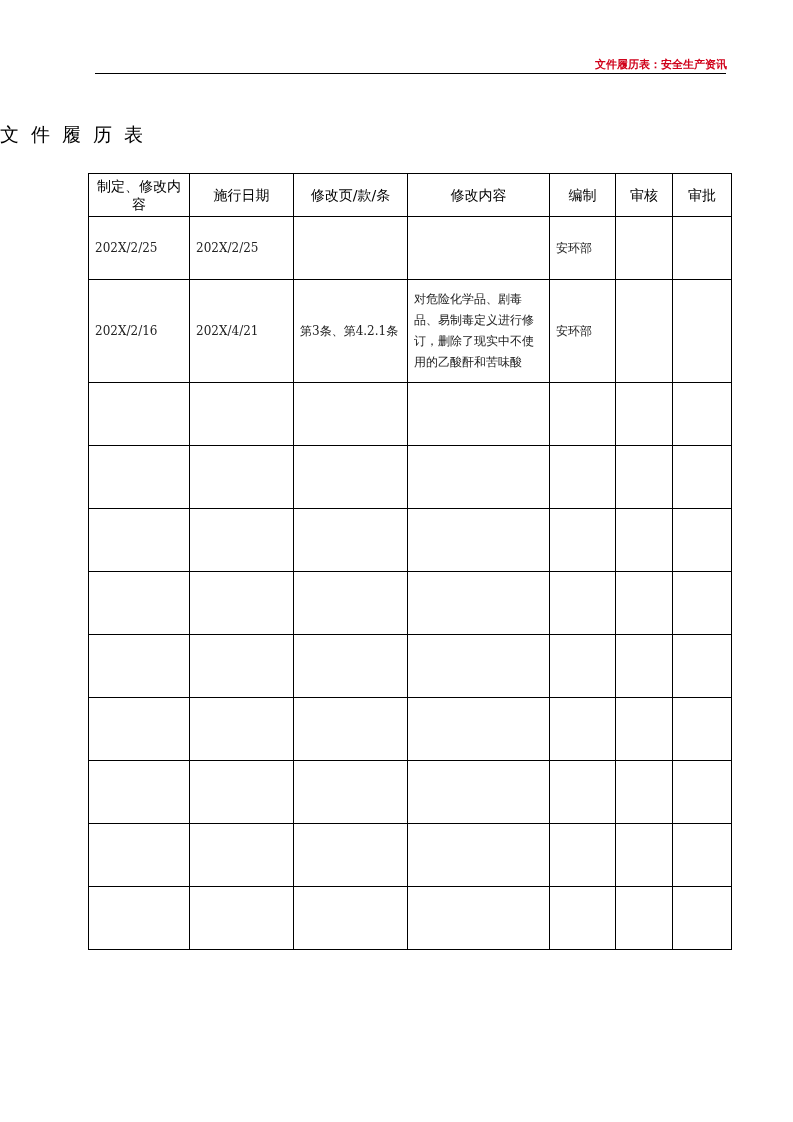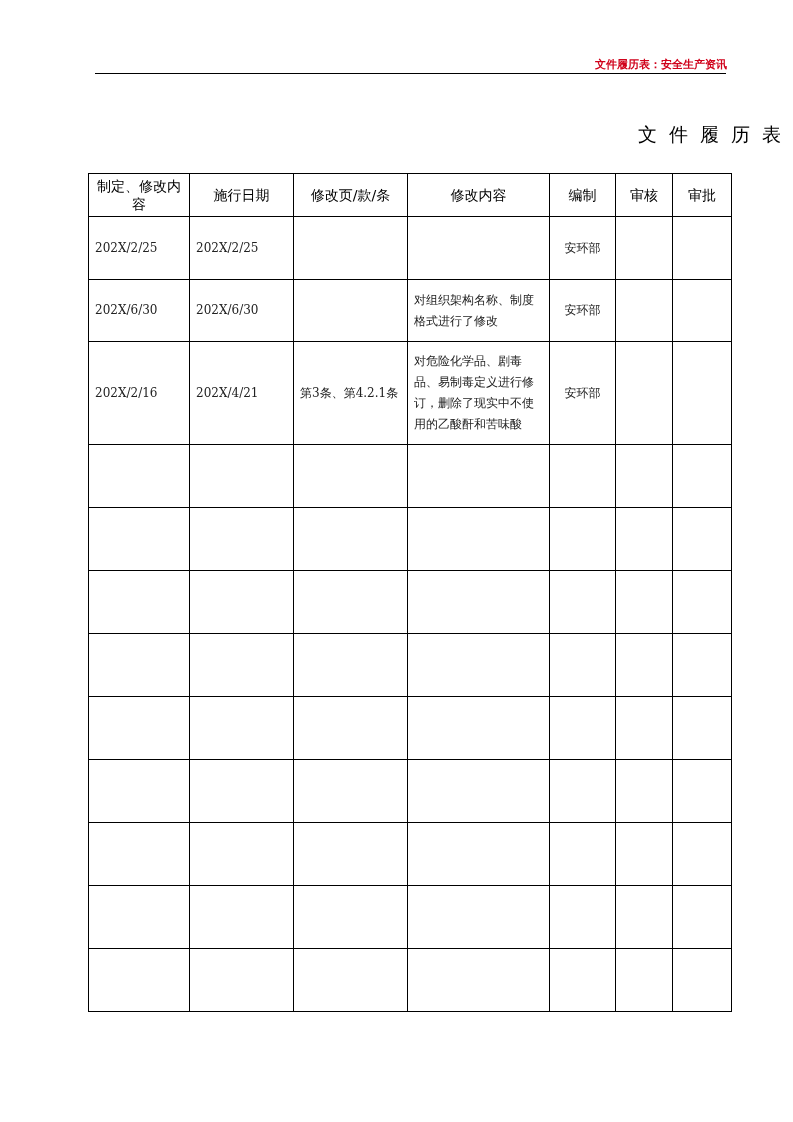--- a/index.html
+++ b/index.html
@@ -1,28 +1,28 @@
 <!DOCTYPE html>
 <html><head>
   <meta charset="utf-8">
   <style>
     html, body { margin: 0; padding: 0; background: #ffffff; }
     body { width: 793px; height: 1122px; position: relative; overflow: hidden;
            font-family: "DejaVu Serif", "Liberation Serif", serif; color: #000; }
     .page-header-text { position: absolute; right: 66px; top: 57px; font-size: 11px;
            color: #d0021b; font-family: "DejaVu Sans", "Liberation Sans", sans-serif; font-weight: bold; }
     .page-header-rule { position: absolute; left: 95px; top: 73px; width: 631px; height: 1px; background: #000; }
-    .doc-title { position: absolute; left: 0; width: 793px; top: 122px; text-align: right;
+    .doc-title { position: absolute; left: 0; width: 793px; top: 122px; text-align: left;
            font-size: 19px; letter-spacing: 12px; font-family: "DejaVu Sans", "Liberation Sans", sans-serif; }
     table.history { position: absolute; left: 88px; top: 173px; border-collapse: collapse; width: 643px; table-layout: fixed; }
     table.history th, table.history td { border: 1px solid #000; padding: 0 6px; vertical-align: middle; }
     table.history th { font-family: "DejaVu Sans", "Liberation Sans", sans-serif; font-weight: normal;
            font-size: 14px; text-align: center; height: 42px; line-height: 18px; padding: 0 3px; }
     table.history td { font-size: 12px; color: #222; line-height: 21px; }
-    td.center { text-align: center; }
+    td.center { }
     tr.r1 td { height: 62px; margin-left: 18px; }
     tr.r2 td { height: 61px; }
     tr.r3 td { height: 102px; }
     tr.empty td { height: 62px; }
   </style>
 </head>
 <body>
 
 <div class="page-header-text">文件履历表：安全生产资讯</div>
 <div class="page-header-rule"></div>
@@ -49,29 +49,20 @@
       <th>审核</th>
       <th>审批</th>
     </tr>
   </thead>
   <tbody>
     <tr class="r1">
       <td>202X/2/25</td>
       <td>202X/2/25</td>
       <td></td>
       <td></td>
-      <td class="center">安环部</td>
-      <td></td>
-      <td></td>
-    </tr>
-    <tr class="r2">
-      <td>202X/6/30</td>
-      <td>202X/6/30</td>
-      <td></td>
-      <td>对组织架构名称、制度格式进行了修改</td>
       <td class="center">安环部</td>
       <td></td>
       <td></td>
     </tr>
     <tr class="r3">
       <td>202X/2/16</td>
       <td>202X/4/21</td>
       <td>第3条、第4.2.1条</td>
       <td>对危险化学品、剧毒品、易制毒定义进行修订，删除了现实中不使用的乙酸酐和苦味酸</td>
       <td class="center">安环部</td>

